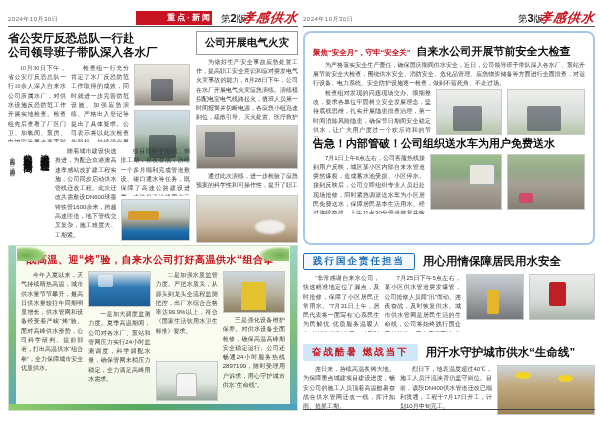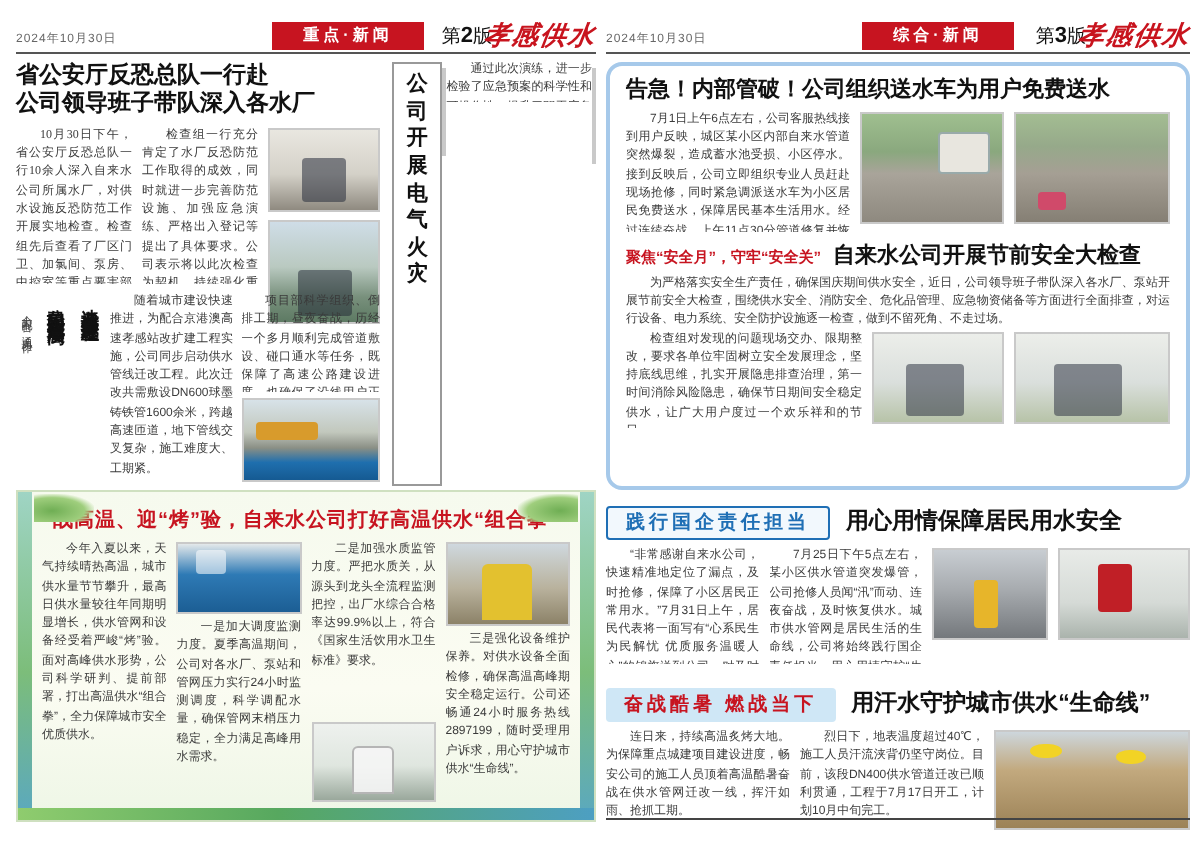--- a/index.html
+++ b/index.html
@@ -7,21 +7,21 @@
   #stage { position:relative; width:600px; height:430px; background:#fff; overflow:hidden; }
 
   .page { position:absolute; top:10px; height:404px; background:#fff; }
   #page-left  { left:8px;   width:290px; }
   #page-right { left:303px; width:292px; }
 
   
   .hdr { position:absolute; top:0; left:0; right:0; height:17px; border-bottom:1px solid #555; }
   .hdr .date { position:absolute; left:0; bottom:2px; font-size:6px; color:#666; letter-spacing:.5px; }
   .hdr .sec-box { position:absolute; left:128px; top:1px; width:76px; height:14px; background:#c71420; color:#fff;
-                  font-size:8px; font-weight:bold; letter-spacing:2px; text-align:center; line-height:14px; }
+                  font-size:8px; font-weight:bold; letter-spacing:2px; text-align:right; line-height:14px; }
   .hdr .edition { position:absolute; right:52px; top:2px; font-size:9.5px; font-weight:normal; color:#111; }
   .hdr .edition b { font-size:11px; }
   .hdr .masthead { position:absolute; right:0; top:-1px; font-size:13px; font-weight:bold; color:#c8141e;
                    font-style:italic; transform:skewX(-8deg); letter-spacing:1px; }
 
   
   .t-big { font-size:11.5px; font-weight:bold; color:#111; line-height:1.25; }
   .body { font-size:6px; line-height:1.55; color:#3a3a3a; text-align:justify; overflow:hidden; text-indent:12px; }
   .cols { display:flex; gap:5px; }
 
@@ -56,21 +56,21 @@
   .ph-flag i { top:15%; left:30%; width:26%; height:55%; background:#c01f26; border-radius:2px; }
   .ph-trench { background:linear-gradient(180deg,#cdd6dc 0%,#c2a97e 40%,#9c8257 100%); }
   .ph-trench i{ top:12%; left:18%; width:16%; height:16%; background:#f2d325; border-radius:50%; }
   .ph-trench i.b{ left:62%; top:18%; }
 
   
   #art-a { position:absolute; left:0; top:21px; width:182px; height:112px;font-family:Liberation Serif, serif; }
   #art-a .cols { margin-top:4px; height:78px; }
   #art-a .tcol { width:58px; }
 
-  #art-c { position:absolute; left:188px; top:21px; width:102px; height:212px; display:flex; flex-direction:row; }
+  #art-c { position:absolute; left:188px; top:21px; width:102px; height:212px; display:flex; flex-direction:column; }
   .box-head { border:1px solid #999; padding:4px 2px; text-align:center; font-size:10.5px; font-weight:bold; line-height:1.3; color:#111; }
 
   #art-b { position:absolute; left:0; top:137px; width:182px; height:94px; display:flex; gap:4px; }
   .vert { writing-mode:vertical-rl; text-orientation:upright; }
   #art-b .kicker { font-size:5.5px; color:#444; letter-spacing:1px; width:9px; padding-top:6px; }
   #art-b .vt { font-size:9px; font-weight:bold; color:#111; width:13px; letter-spacing:1px; }
   #art-b .tcol { width:62px; }
   #art-b .rcol { width:70px; display:flex; flex-direction:column; gap:3px; }
 
   #art-d { position:absolute; left:0; top:235px; width:290px; height:166px;
@@ -200,56 +200,55 @@
             </div>
           <div class="body" style="flex:1;">三是强化设备维护保养。对供水设备全面检修，确保高温高峰期安全稳定运行。公司还畅通24小时服务热线2897199，随时受理用户诉求，用心守护城市供水“生命线”。</div>
         </div>
       </div>
     </div>
   </div>
 
   <div class="page" id="page-right">
     <div class="hdr">
       <span class="date">2024年10月30日</span>
-      <span class="sec-box">综合·新闻</span>
       <span class="edition"><span>第</span><b>3</b><span>版</span></span>
       <span class="masthead">孝感供水</span>
     </div>
 
     <div id="bluebox">
+
+      <div id="art-f">
+        <div class="f-head">
+          <span class="kick-red">聚焦“安全月”，守牢“安全关”</span>
+          <span class="t-big" style="font-size:11px;">自来水公司开展节前安全大检查</span>
+        </div>
+        <div class="body fbody">为严格落实安全生产责任，确保国庆期间供水安全，近日，公司领导班子带队深入各水厂、泵站开展节前安全大检查，围绕供水安全、消防安全、危化品管理、应急物资储备等方面进行全面排查，对运行设备、电力系统、安全防护设施逐一检查，做到不留死角、不走过场。</div>
+        <div class="cols">
+          <div class="body tcol">检查组对发现的问题现场交办、限期整改，要求各单位牢固树立安全发展理念，坚持底线思维，扎实开展隐患排查治理，第一时间消除风险隐患，确保节日期间安全稳定供水，让广大用户度过一个欢乐祥和的节日。</div>
+          <div class="ph ph-visit" style="width:66px; height:46px;">
+              <i></i>
+            </div>
+          <div class="ph ph-visit" style="width:78px; height:46px;">
+              <i></i>
+            </div>
+        </div>
+      </div>
 
       <div id="art-e">
         <div class="t-big" style="font-size:11px;">告急！内部管破！公司组织送水车为用户免费送水</div>
         <div class="cols">
           <div class="body tcol">7月1日上午6点左右，公司客服热线接到用户反映，城区某小区内部自来水管道突然爆裂，造成蓄水池受损、小区停水。接到反映后，公司立即组织专业人员赶赴现场抢修，同时紧急调派送水车为小区居民免费送水，保障居民基本生活用水。经过连续奋战，上午11点30分管道修复并恢复正常供水。下一步，公司将进一步健全完善应急预案，保障用水稳定和安全，为用户安心用水保驾护航。</div>
           <div class="ph ph-truck" style="width:72px; height:56px;">
               <i></i>
             </div>
           <div class="ph ph-buckets" style="width:78px; height:56px;">
               <i></i>
             </div>
         </div>
       </div>
-
-      <div id="art-f">
-        <div class="f-head">
-          <span class="kick-red">聚焦“安全月”，守牢“安全关”</span>
-          <span class="t-big" style="font-size:11px;">自来水公司开展节前安全大检查</span>
-        </div>
-        <div class="body fbody">为严格落实安全生产责任，确保国庆期间供水安全，近日，公司领导班子带队深入各水厂、泵站开展节前安全大检查，围绕供水安全、消防安全、危化品管理、应急物资储备等方面进行全面排查，对运行设备、电力系统、安全防护设施逐一检查，做到不留死角、不走过场。</div>
-        <div class="cols">
-          <div class="body tcol">检查组对发现的问题现场交办、限期整改，要求各单位牢固树立安全发展理念，坚持底线思维，扎实开展隐患排查治理，第一时间消除风险隐患，确保节日期间安全稳定供水，让广大用户度过一个欢乐祥和的节日。</div>
-          <div class="ph ph-visit" style="width:66px; height:46px;">
-              <i></i>
-            </div>
-          <div class="ph ph-visit" style="width:78px; height:46px;">
-              <i></i>
-            </div>
-        </div>
-      </div>
     </div>
 
     <div id="art-g">
       <div class="head-row">
         <span class="badge-blue">践行国企责任担当</span>
         <span class="t-big">用心用情保障居民用水安全</span>
       </div>
       <div class="cols">
         <div class="body tcol">“非常感谢自来水公司，快速精准地定位了漏点，及时抢修，保障了小区居民正常用水。”7月31日上午，居民代表将一面写有“心系民生为民解忧 优质服务温暖人心”的锦旗送到公司，对及时高效的抢修服务表示感谢。</div>
         <div class="body tcol">7月25日下午5点左右，某小区供水管道突发爆管，公司抢修人员闻“汛”而动、连夜奋战，及时恢复供水。城市供水管网是居民生活的生命线，公司将始终践行国企责任担当，用心用情守护“生命之源”，确保居民用水无忧。</div>

